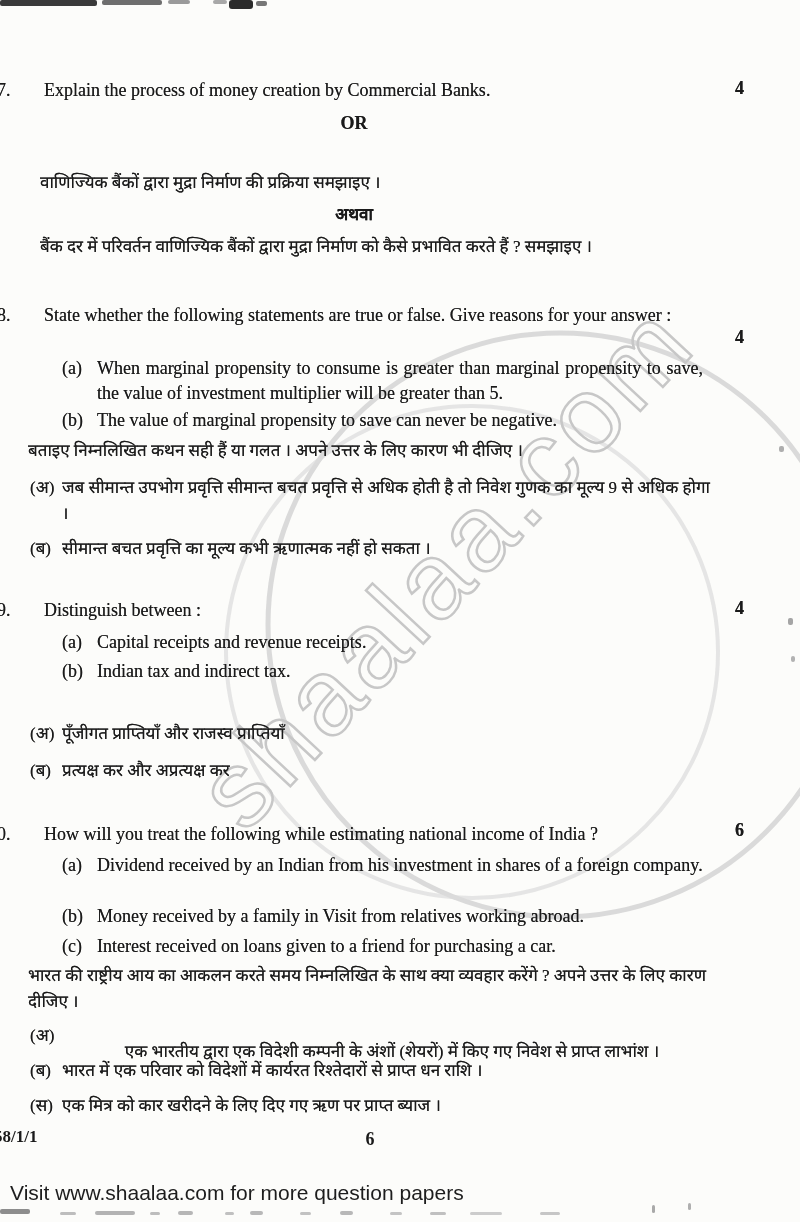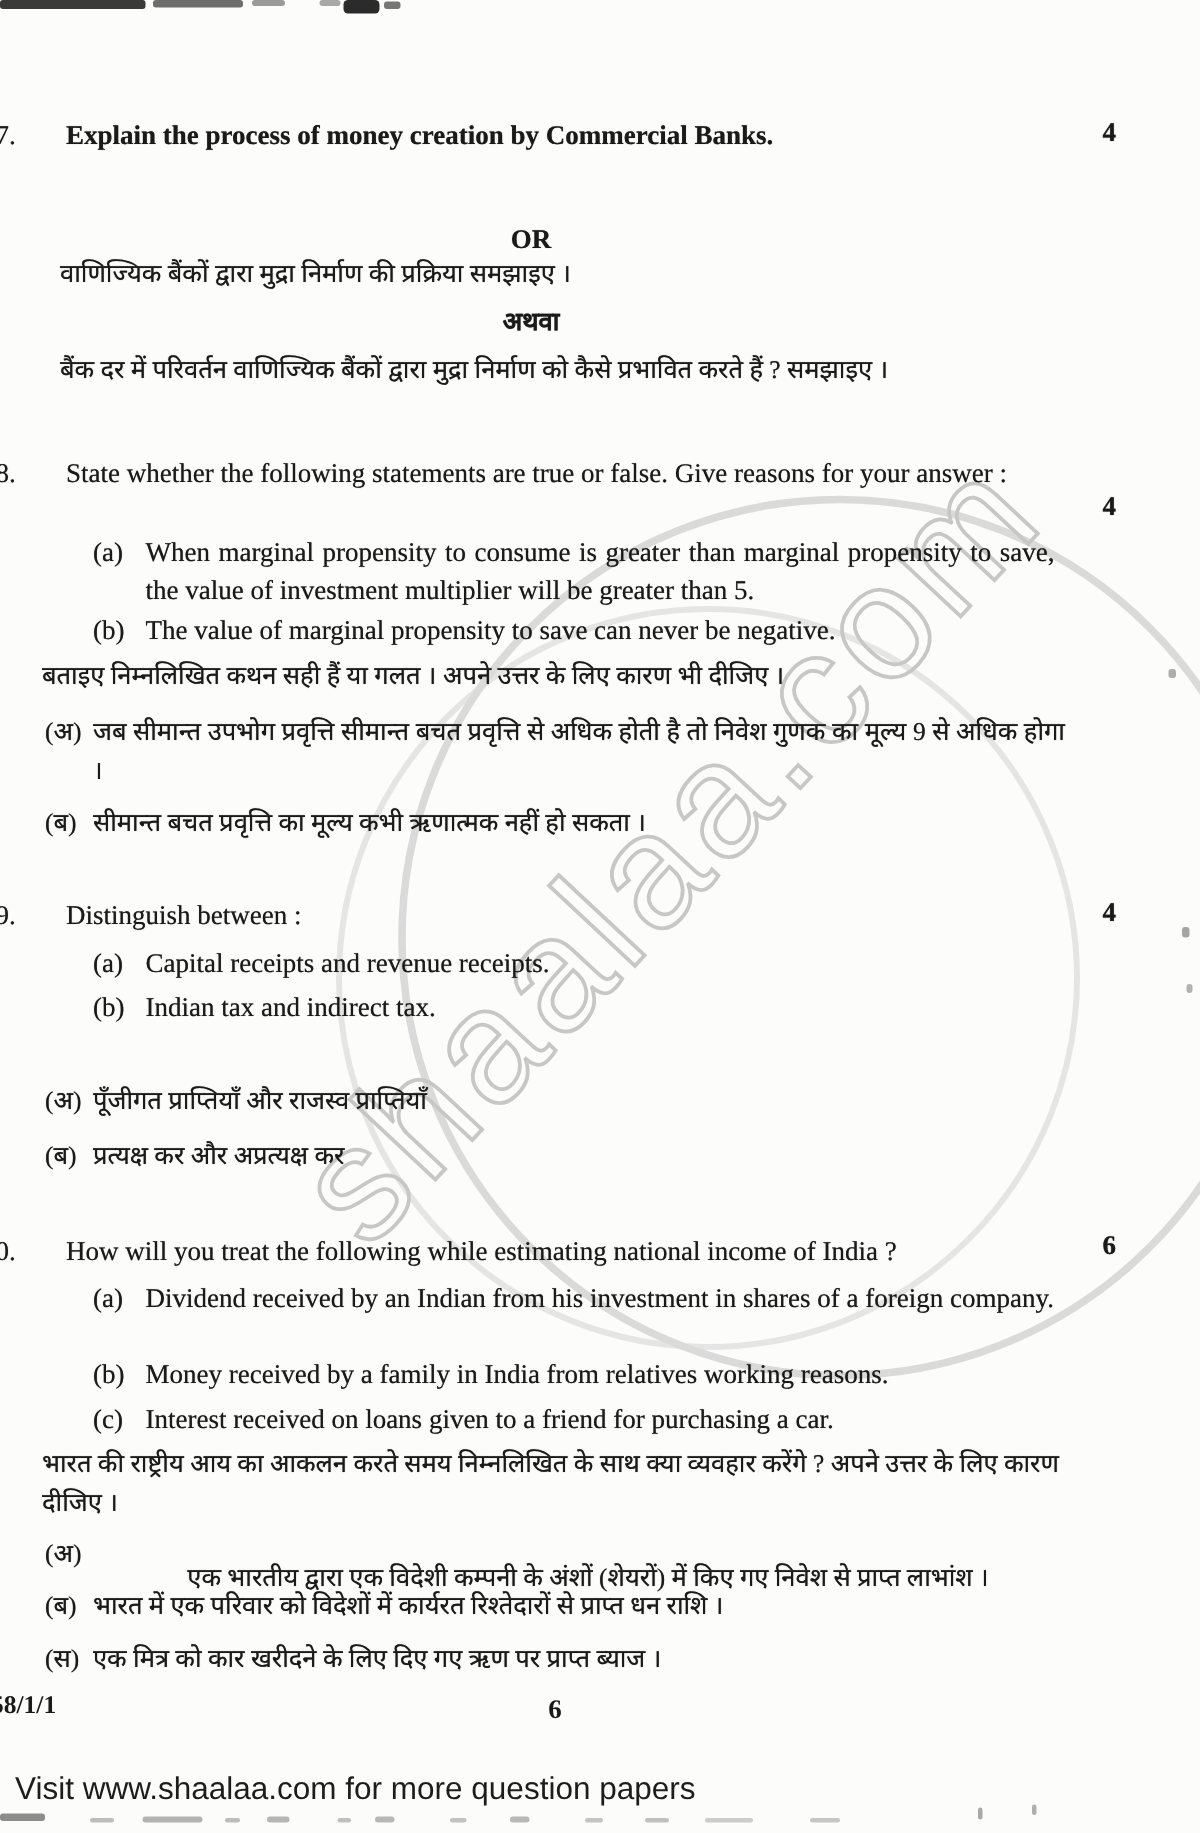--- a/index.html
+++ b/index.html
@@ -39,24 +39,24 @@
 
   <svg class="wm" width="800" height="1222" viewBox="0 0 800 1222">
     <circle cx="560" cy="625" r="292" fill="none" stroke="#d4d4d4" stroke-width="5" opacity="0.85"></circle>
     <circle cx="472" cy="652" r="246" fill="none" stroke="#dcdcdc" stroke-width="4" opacity="0.7"></circle>
     <text x="245" y="835" transform="rotate(-47 245 835)" font-size="108" letter-spacing="5" fill="none" stroke="#c7c7c7" stroke-width="2.5" font-family="Liberation Sans, DejaVu Sans, sans-serif">shaalaa.com</text>
   </svg>
 
   <div class="content">
 
     <div class="abs qnum" style="left:-12px;top:78px;">27.</div>
-    <div class="abs en" style="left:44px;top:78px;width:640px;font-weight:bold;">Explain the process of money creation by Commercial Banks.</div>
+    <div class="abs en" style="left:44px;top:78px;width:640px;">Explain the process of money creation by Commercial Banks.</div>
     <div class="abs marks" style="left:735px;top:78px;">4</div>
 
-    <div class="abs en b ctr" style="left:44px;top:111px;width:620px;margin-top:36px;">OR</div>
+    <div class="abs en b ctr" style="left:44px;top:111px;width:620px;">OR</div>
 
     <div class="abs hi" style="left:40px;top:170px;width:680px;">वाणिज्यिक बैंकों द्वारा मुद्रा निर्माण की प्रक्रिया समझाइए ।</div>
 
     <div class="abs hi b ctr" style="left:44px;top:202px;width:620px;">अथवा</div>
 
     <div class="abs hi" style="left:40px;top:234px;width:700px;">बैंक दर में परिवर्तन वाणिज्यिक बैंकों द्वारा मुद्रा निर्माण को कैसे प्रभावित करते हैं ? समझाइए ।</div>
 
     <div class="abs qnum" style="left:-12px;top:303px;">28.</div>
     <div class="abs en just" style="left:44px;top:303px;width:652px;">State whether the following statements are true or false. Give reasons for your answer :</div>
     <div class="abs marks" style="left:735px;top:327px;">4</div>
@@ -93,21 +93,21 @@
     <div class="abs hi" style="left:62px;top:758px;width:648px;">प्रत्यक्ष कर और अप्रत्यक्ष कर</div>
 
     <div class="abs qnum" style="left:-12px;top:822px;">30.</div>
     <div class="abs en" style="left:44px;top:822px;width:680px;">How will you treat the following while estimating national income of India ?</div>
     <div class="abs marks" style="left:735px;top:820px;">6</div>
 
     <div class="abs en" style="left:62px;top:853px;">(a)</div>
     <div class="abs en just" style="left:97px;top:853px;width:606px;">Dividend received by an Indian from his investment in shares of a foreign company.</div>
 
     <div class="abs en" style="left:62px;top:904px;">(b)</div>
-    <div class="abs en" style="left:97px;top:904px;width:606px;">Money received by a family in India from relatives working reasons.</div>
+    <div class="abs en" style="left:97px;top:904px;width:606px;">Money received by a family in Visit from relatives working abroad.</div>
 
     <div class="abs en" style="left:62px;top:934px;">(c)</div>
     <div class="abs en" style="left:97px;top:934px;width:606px;">Interest received on loans given to a friend for purchasing a car.</div>
 
     <div class="abs hi" style="left:28px;top:963px;width:702px;">भारत की राष्ट्रीय आय का आकलन करते समय निम्नलिखित के साथ क्या व्यवहार करेंगे ? अपने उत्तर के लिए कारण दीजिए ।</div>
 
     <div class="abs hi" style="left:30px;top:1023px;">(अ)</div>
     <div class="abs hi" style="left:62px;top:1039px;width:660px;text-align:center;">एक भारतीय द्वारा एक विदेशी कम्पनी के अंशों (शेयरों) में किए गए निवेश से प्राप्त लाभांश ।</div>
 
     <div class="abs hi" style="left:30px;top:1058px;">(ब)</div>

